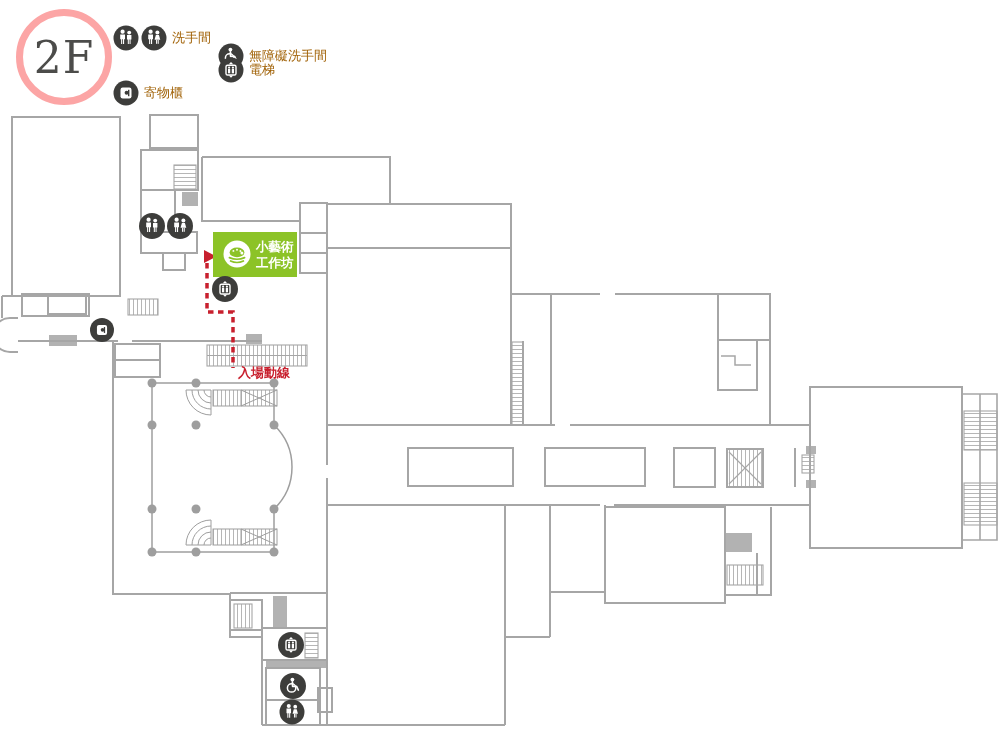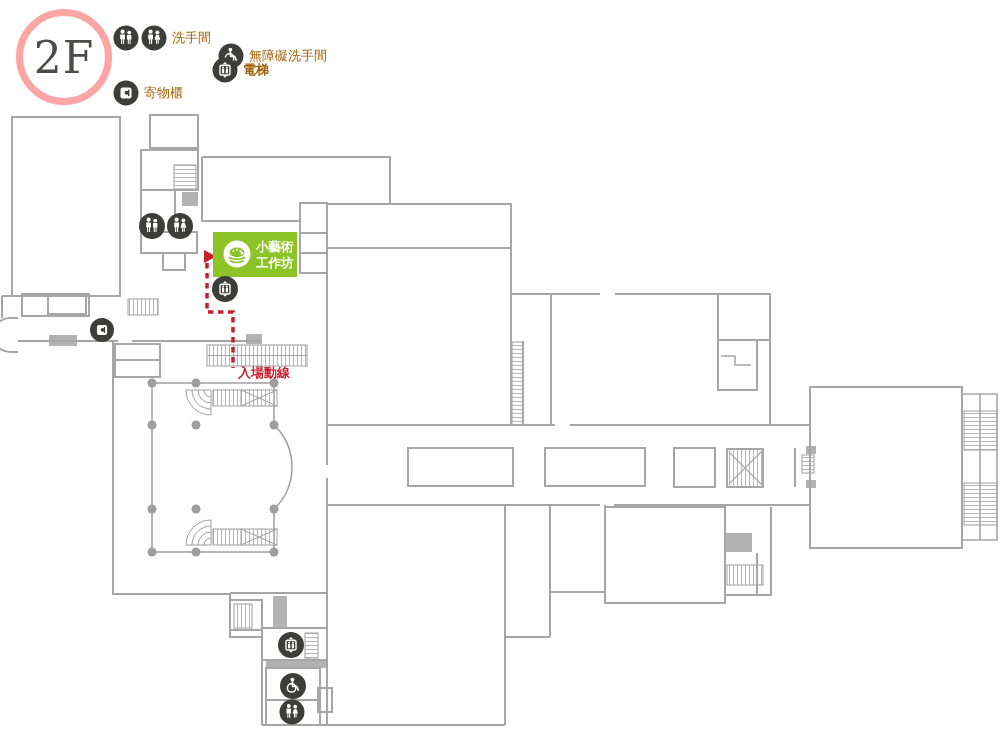--- a/index.html
+++ b/index.html
@@ -283,21 +283,21 @@
     </div>
 
     <div class="lg-item" style="left:113px;top:57px;margin-top:23px;">
       <svg class="lg-ic" width="26" height="26" viewBox="-13 -13 26 26">
         <circle r="12.5" fill="#3D3D3B"></circle>
         <use href="#g-locker" xlink:href="#g-locker"></use>
       </svg>
       <span class="lg-label">寄物櫃</span>
     </div>
 
-    <div class="lg-item" style="left:212px;top:57px;font-weight:bold;">
+    <div class="lg-item" style="left:218px;top:57px;">
       <svg class="lg-ic" width="26" height="26" viewBox="-13 -13 26 26">
         <circle r="12.5" fill="#3D3D3B"></circle>
         <use href="#g-elev" xlink:href="#g-elev"></use>
       </svg>
       <span class="lg-label">電梯</span>
     </div>
   </div>
 
 </div>
 

